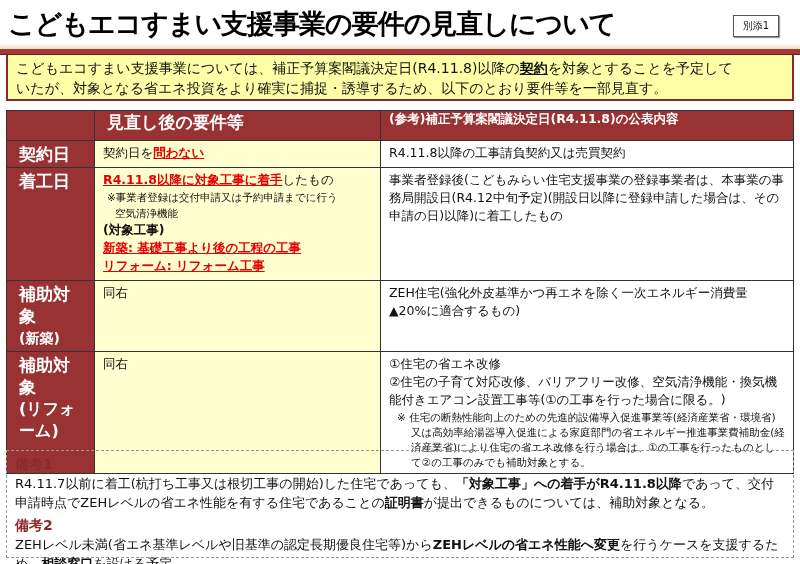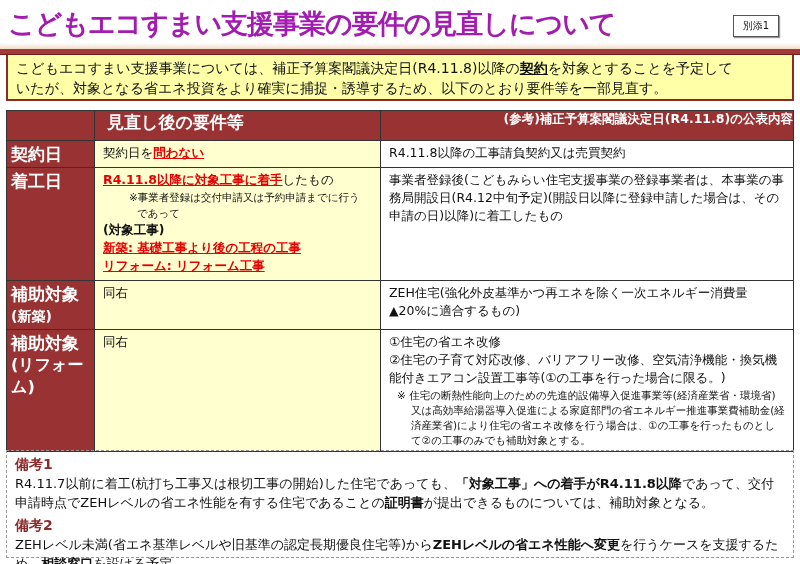--- a/index.html
+++ b/index.html
@@ -1,21 +1,21 @@
 <!DOCTYPE html>
 <html><head>
   <meta charset="utf-8">
   <style>
     * { box-sizing: border-box; margin: 0; padding: 0; }
     html, body { width: 800px; height: 564px; background: #ffffff; overflow: hidden; }
     body { font-family: "DejaVu Sans", "Liberation Sans", sans-serif; color: #111; position: relative; }
 
     .title {
       position: absolute; left: 8px; top: 6px;
-      font-size: 27px; font-weight: bold; color: #a21caf; letter-spacing: -1px;
+      font-size: 27px; font-weight: bold; color: #000000; letter-spacing: -1px;
       font-family: "DejaVu Sans", sans-serif;
     }
     .annex {
       position: absolute; left: 733px; top: 15px; width: 46px; height: 22px;
       border: 1px solid #555; background: #fff; font-size: 10px;
       display: flex; align-items: center; justify-content: center;
       box-shadow: 1px 1px 1px #999;
     }
     .title-rule-light { position: absolute; left: 0; top: 43px; width: 800px; height: 6px;
       background: linear-gradient(#fff 0%, #f3dcc8 100%); }
@@ -30,28 +30,28 @@
     }
     .intro u { text-decoration: underline; font-weight: bold; }
 
     table.req {
       position: absolute; left: 6px; top: 110px; width: 788px;
       border-collapse: collapse; font-size: 12.5px;
     }
     table.req td, table.req th { border: 1px solid #333; vertical-align: top; }
     .hdr th { background: #993333; color: #fff; text-align: left; font-weight: bold; height: 30px; vertical-align: middle; }
     .hdr .c2 { font-size: 17px; padding-left: 12px; margin-top: 37px; }
-    .hdr .c3 { font-size: 12.5px; padding-left: 8px; text-align: right; }
-    td.label { background: #993333; color: #fff; font-weight: bold; font-size: 17px; padding: 2px 4px; width: 88px; line-height: 22px; }
+    .hdr .c3 { font-size: 12.5px; padding-left: 8px; }
+    td.label { background: #993333; color: #fff; font-weight: bold; font-size: 17px; padding: 2px 12px; width: 88px; line-height: 22px; }
     td.label .sub { font-size: 14px; }
     td.label .sub2 { font-size: 16px; }
     td.mid { background: #ffffd0; width: 286px; padding: 3px 8px; line-height: 18px; }
     td.right { background: #fff; padding: 3px 8px; line-height: 18px; }
     .red { color: #e60000; text-decoration: underline; font-weight: bold; }
-    .note { font-size: 10.5px; line-height: 16px; padding-left: 4px; margin-left: 22px; }
+    .note { font-size: 10.5px; line-height: 16px; padding-left: 4px; }
     .note2 { font-size: 10.5px; line-height: 15px; padding-left: 22px; text-indent: -14px; margin-top: 1px; }
     .bold { font-weight: bold; }
     .indent { padding-left: 12px; }
 
     .remarks {
       position: absolute; left: 6px; top: 450px; width: 788px; height: 108px;
       border: 1px dashed #999; padding: 4px 8px; font-size: 13px; line-height: 19px;
     }
     .rem { display: flex; margin-bottom: 4px; flex-direction: column; }
     .rem-label { color: #8b2a2a; font-weight: bold; width: 58px; flex-shrink: 0; font-size: 14px; }
@@ -82,21 +82,21 @@
     <td class="label">契約日</td>
     <td class="mid"><span>契約日を</span><span class="red">問わない</span></td>
     <td class="right">R4.11.8以降の工事請負契約又は売買契約</td>
   </tr>
 
   <tr style="height:113px">
     <td class="label">着工日</td>
     <td class="mid">
       <div><span class="red">R4.11.8以降に対象工事に着手</span><span>したもの</span></div>
       <div class="note">※事業者登録は交付申請又は予約申請までに行う</div>
-      <div class="note indent">であって</div>
+      <div class="note indent">空気清浄機能</div>
       <div class="bold">(対象工事)</div>
       <div class="red">新築: 基礎工事より後の工程の工事</div>
       <div class="red" style="display:inline-block">リフォーム: リフォーム工事</div>
     </td>
     <td class="right">事業者登録後(こどもみらい住宅支援事業の登録事業者は、本事業の事務局開設日(R4.12中旬予定)(開設日以降に登録申請した場合は、その申請の日)以降)に着工したもの</td>
   </tr>
 
   <tr style="height:49px">
     <td class="label">
           <div>補助対象</div>

